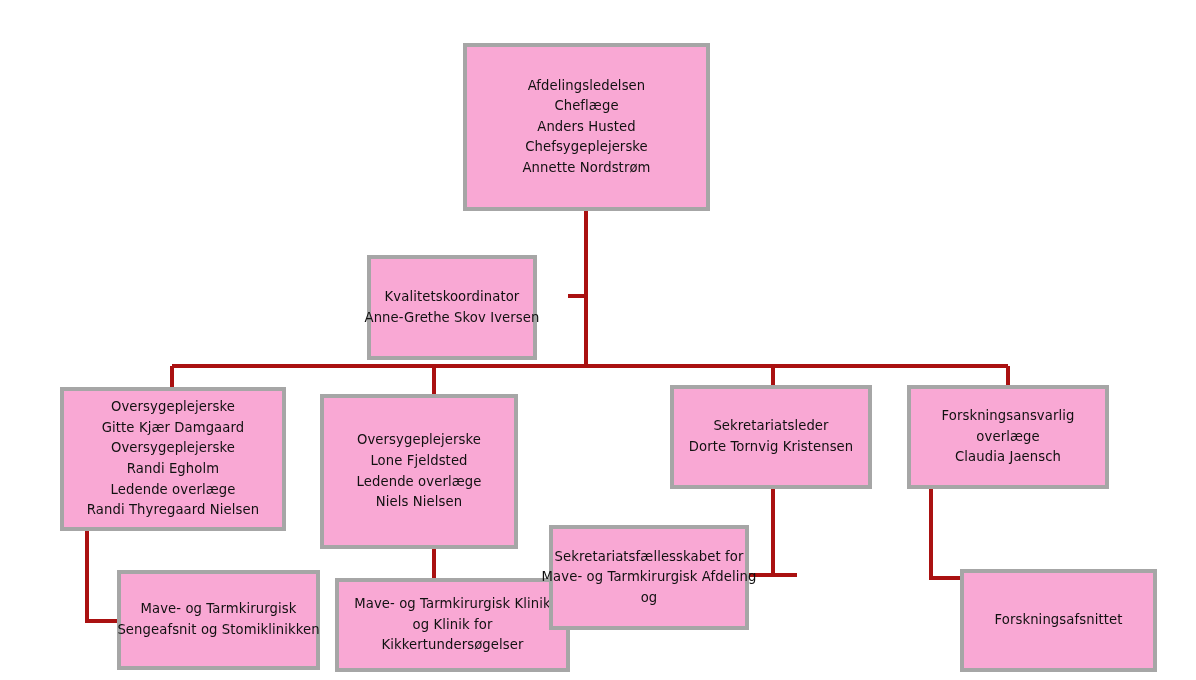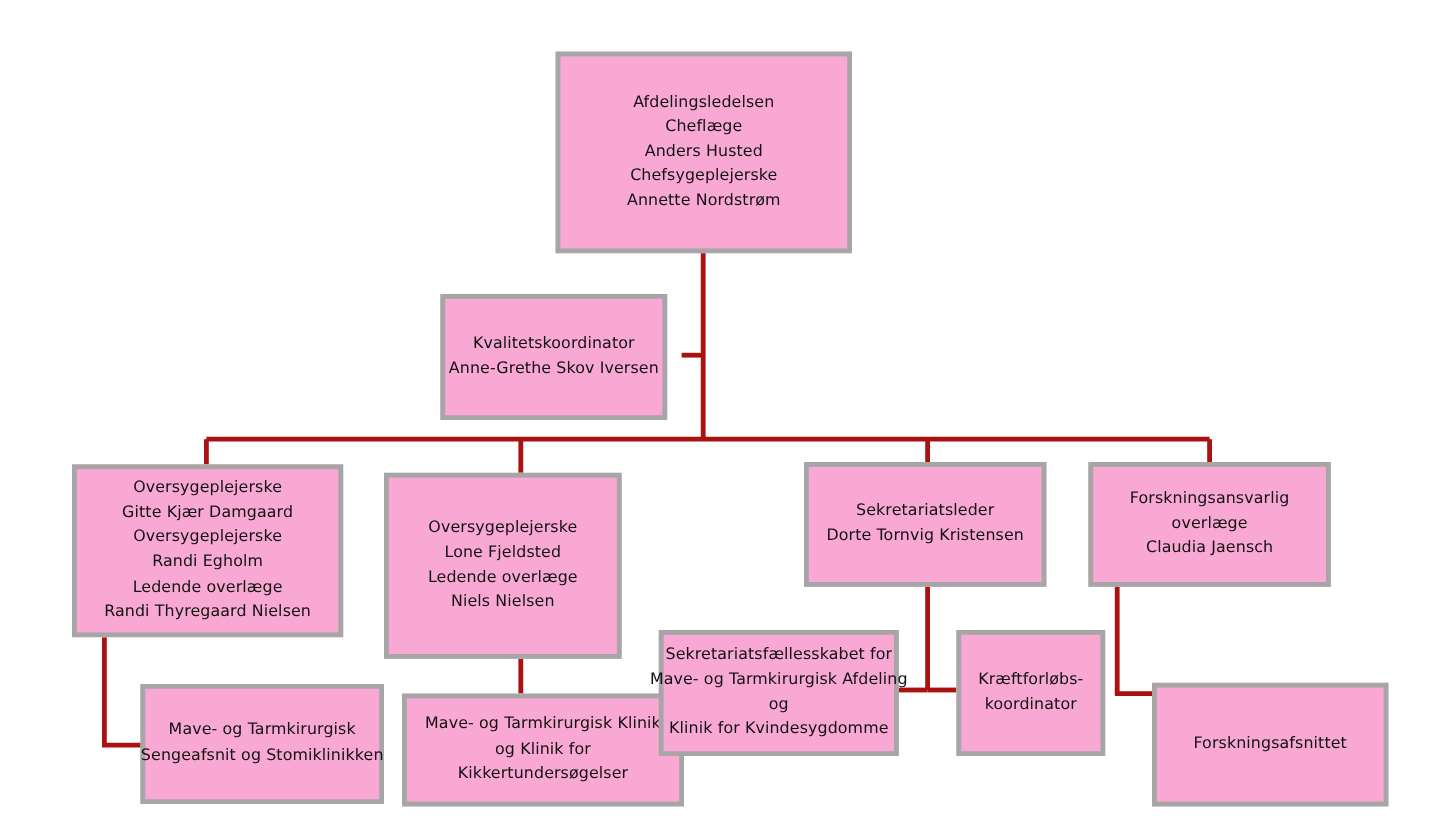--- a/index.html
+++ b/index.html
@@ -66,21 +66,21 @@
   </svg>
 
   <div class="node" style="left:463px;top:43px;width:247px;height:168px;">
     <span class="ln">Afdelingsledelsen</span>
     <span class="ln">Cheflæge</span>
     <span class="ln">Anders Husted</span>
     <span class="ln">Chefsygeplejerske</span>
     <span class="ln">Annette Nordstrøm</span>
   </div>
 
-  <div class="node" style="left:367px;top:245px;width:189px;height:105px;align-items:center;">
+  <div class="node" style="left:367px;top:255px;width:170px;height:105px;align-items:center;">
     <span class="ln">Kvalitetskoordinator</span>
     <span class="ln">Anne-Grethe Skov Iversen</span>
   </div>
 
   <div class="node" style="left:60px;top:387px;width:226px;height:144px;">
     <span class="ln">Oversygeplejerske</span>
     <span class="ln">Gitte Kjær Damgaard</span>
     <span class="ln">Oversygeplejerske</span>
     <span class="ln">Randi Egholm</span>
     <span class="ln">Ledende overlæge</span>
@@ -113,25 +113,20 @@
   <div class="node" style="left:335px;top:578px;width:235px;height:94px;align-items:center;">
     <span class="ln">Mave- og Tarmkirurgisk Klinik</span>
     <span class="ln">og Klinik for</span>
     <span class="ln">Kikkertundersøgelser</span>
   </div>
 
   <div class="node" style="left:549px;top:525px;width:200px;height:105px;">
     <span class="ln">Sekretariatsfællesskabet for</span>
     <span class="ln">Mave- og Tarmkirurgisk Afdeling</span>
     <span class="ln">og</span>
-    <span class="ln">Klinik for Kvindesygdomme</span>
   </div>
 
-  <div class="node" style="left:797px;top:525px;width:124px;height:105px;">
-    <span class="ln">Kræftforløbs-</span>
-    <span class="ln">koordinator</span>
-  </div>
 
   <div class="node" style="left:960px;top:525px;width:197px;height:103px;margin-top:44px;">
     <span class="ln">Forskningsafsnittet</span>
   </div>
 
 </div>
 
 </body></html>

